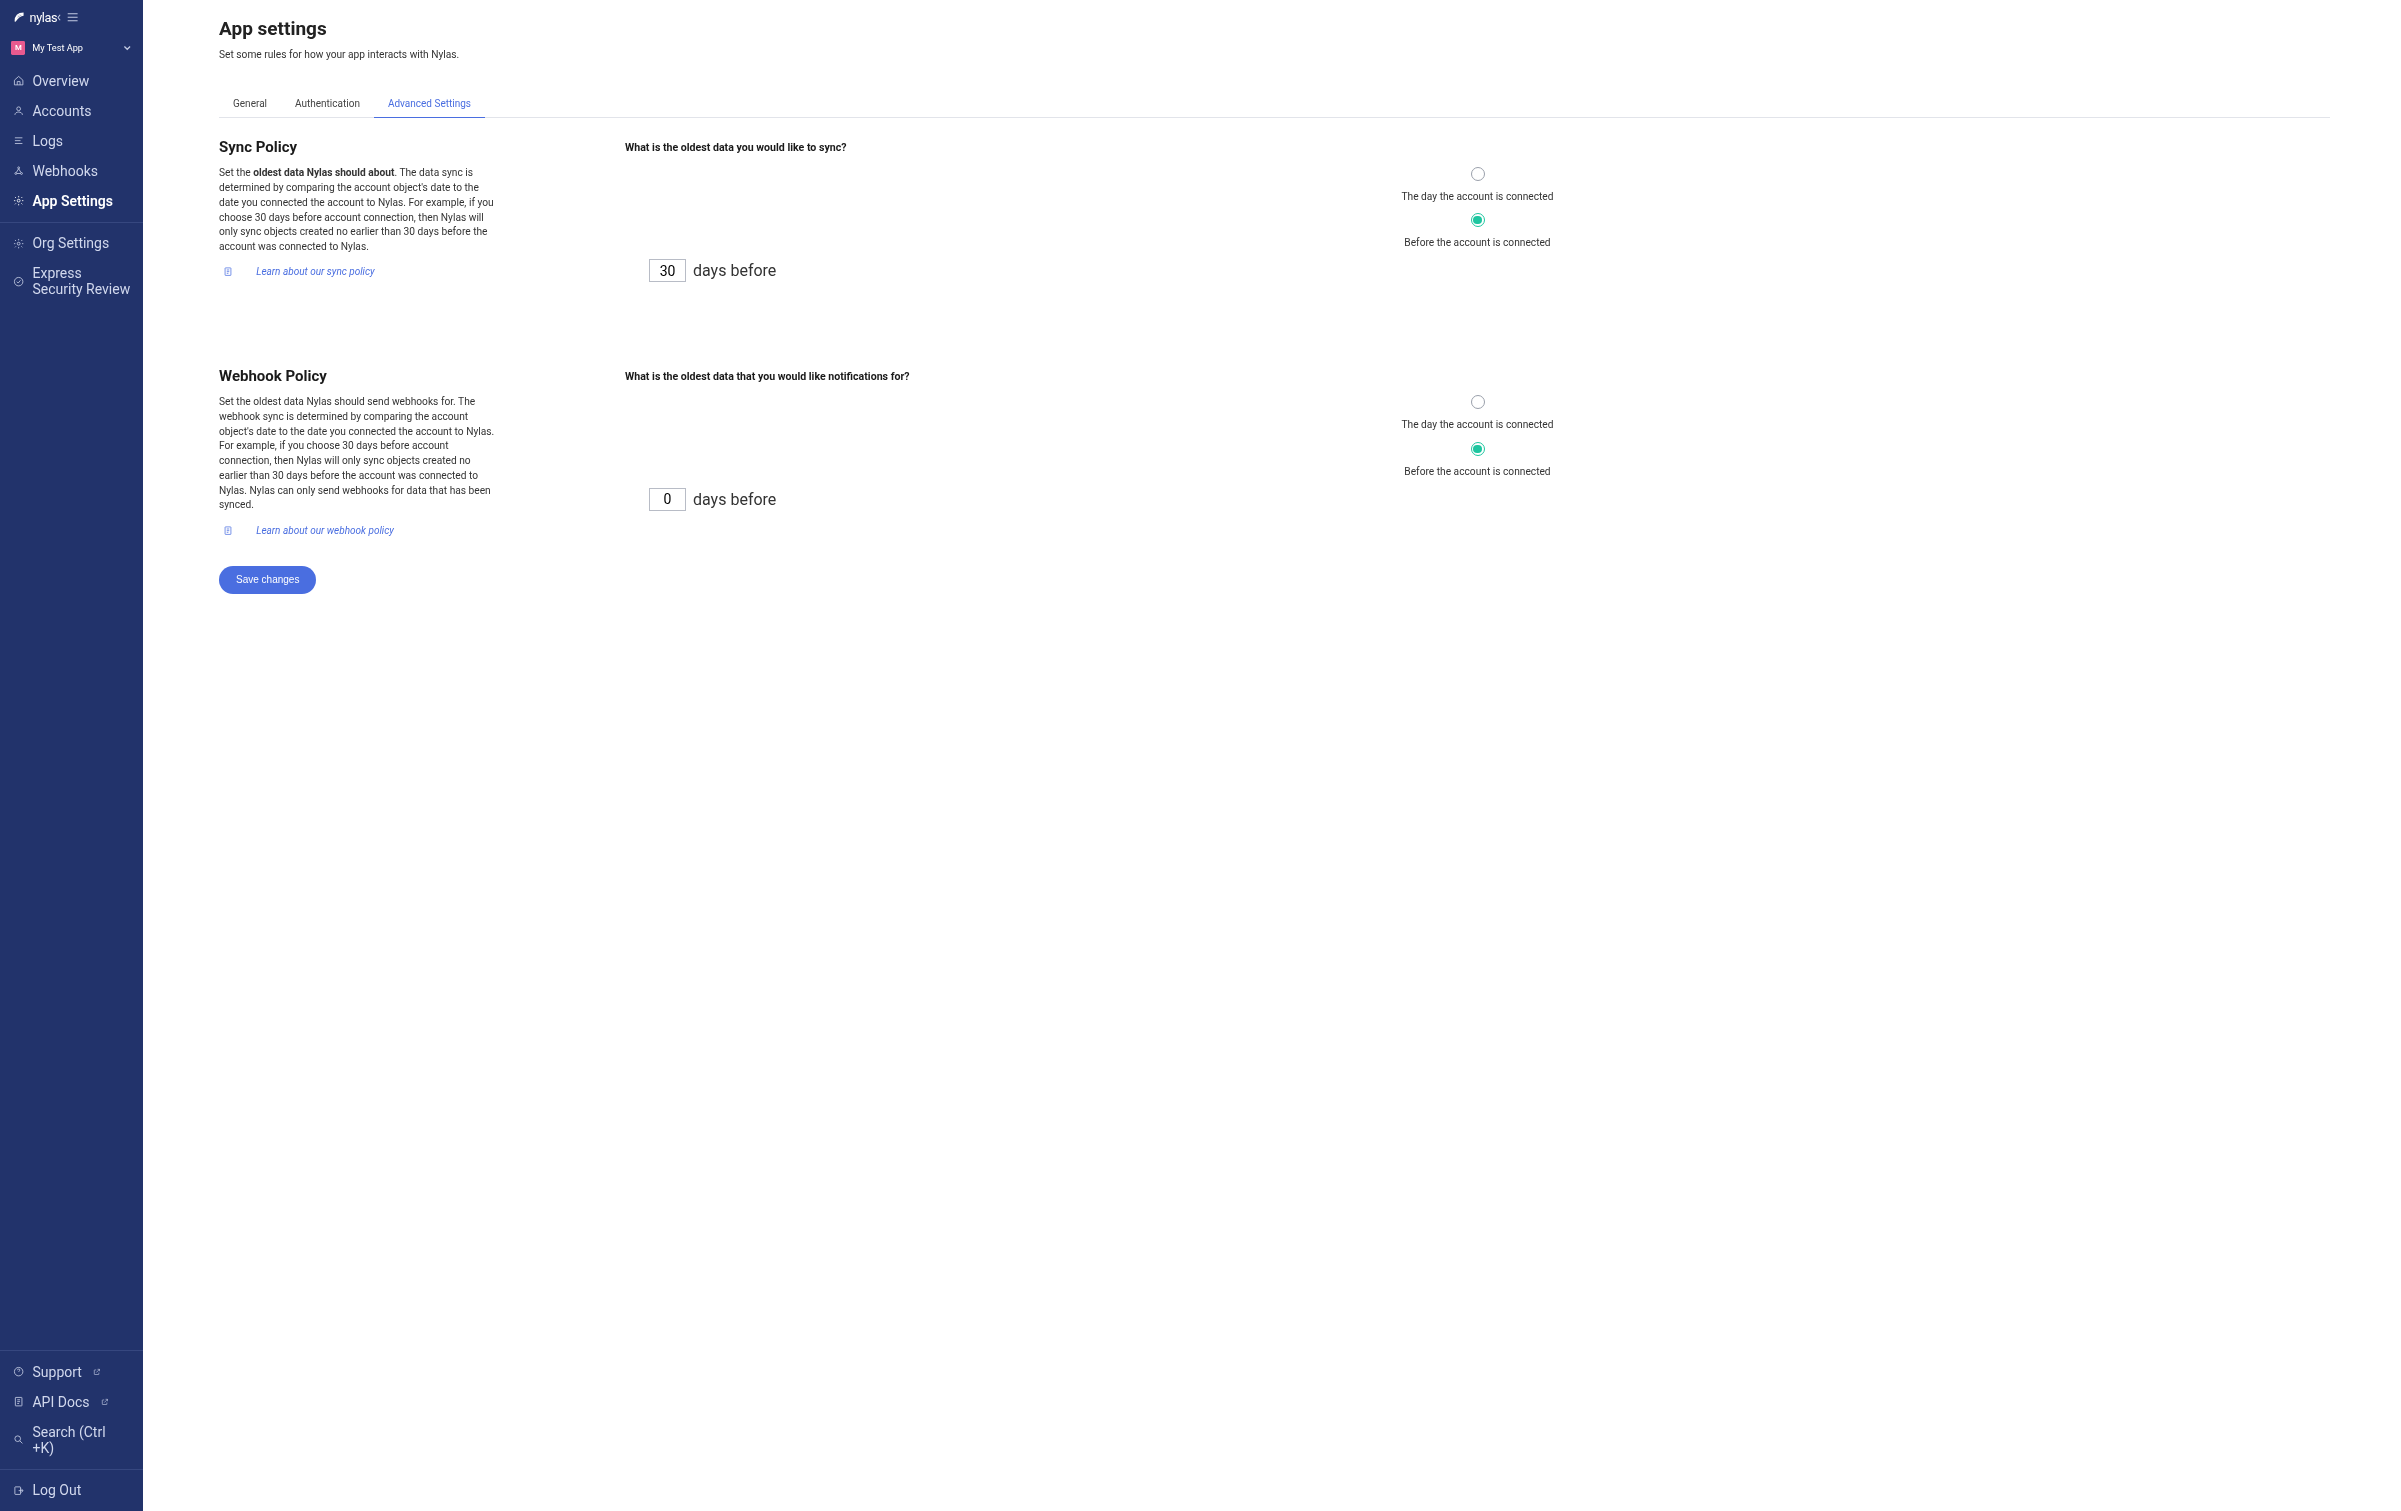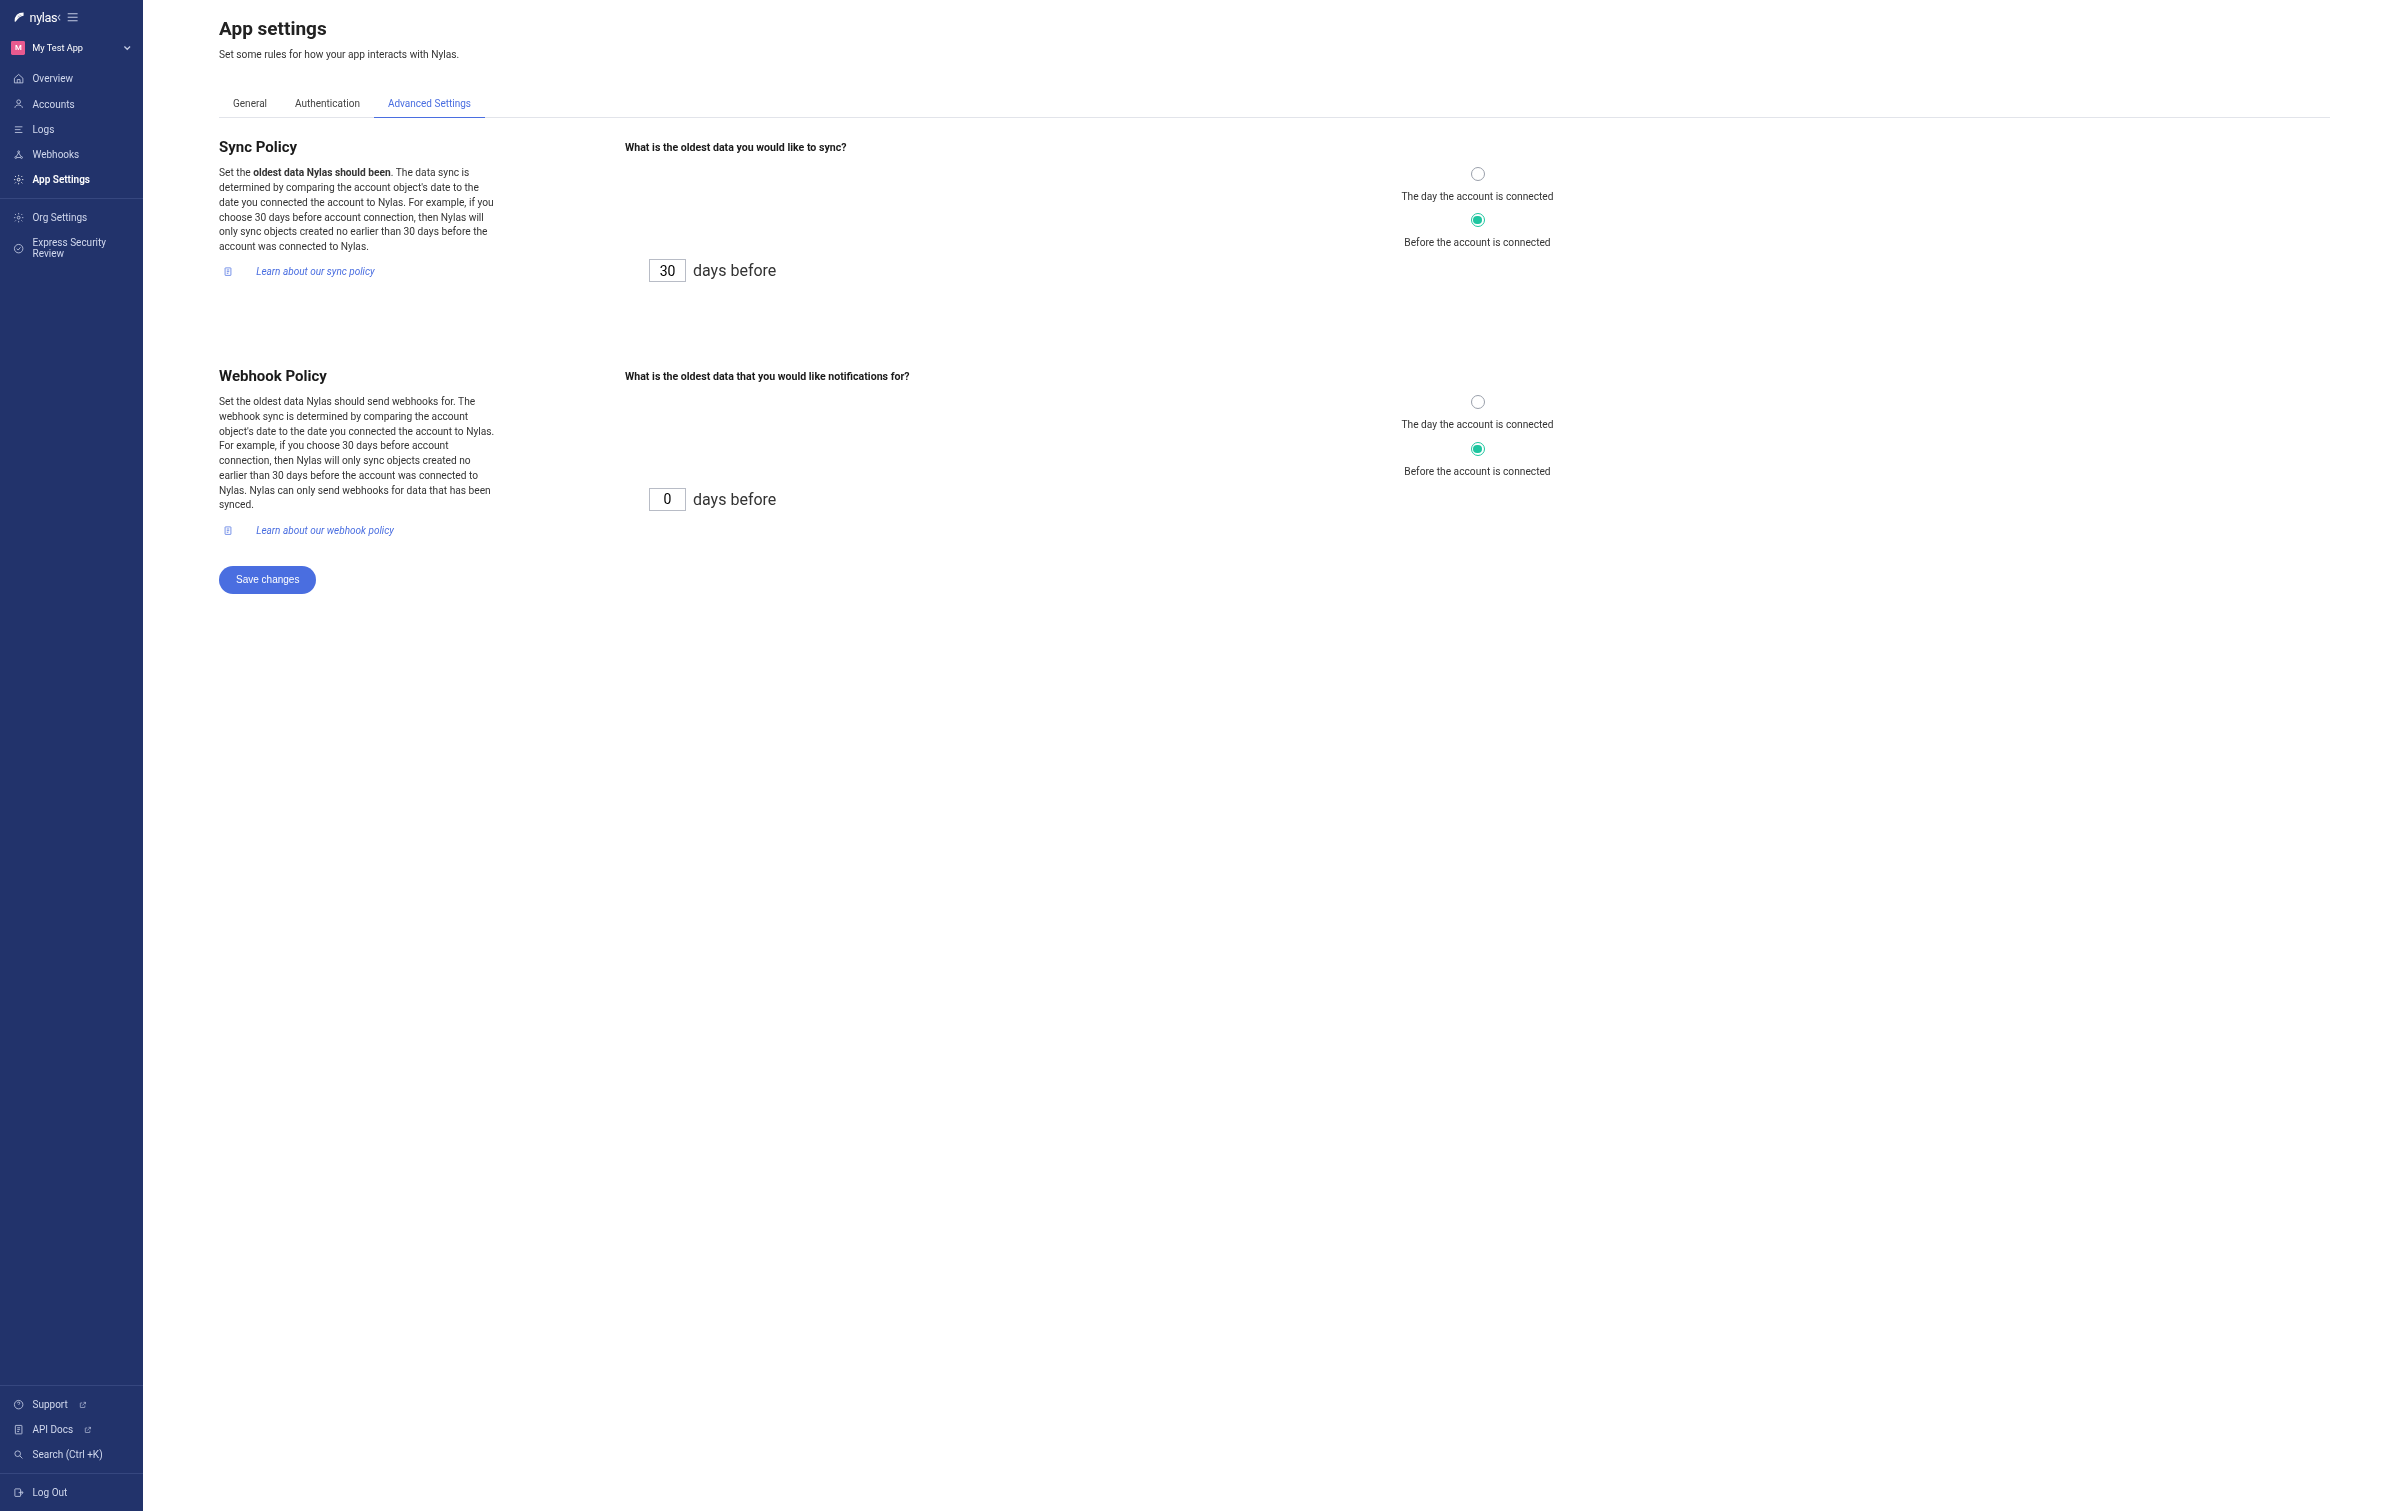--- a/index.html
+++ b/index.html
@@ -75,21 +75,21 @@
   }
   .nav-divider {
     border-top: 0.7px solid #36477f;
     margin: 0;
   }
   .nav-item {
     display: flex;
     align-items: center;
     gap: 8.5px;
     padding: 7px 12.7px;
-    font-size: 10px;
+    font-size: 14px;
     color: #d1d8ed;
     cursor: pointer;
   }
   .nav-item.active {
     color: #fff;
     font-weight: 600;
   }
   .nav-item .nav-icon {
     width: 11.3px;
     height: 11.3px;
@@ -403,21 +403,21 @@
       <div class="tab">General</div>
       <div class="tab">Authentication</div>
       <div class="tab active">Advanced Settings</div>
     </div>
 
     
     <div class="section">
       <div class="section-left">
         <h2 class="section-title">Sync Policy</h2>
         <p class="section-desc">
-          <span>Set the </span><b>oldest data Nylas should been</b><span>. The data sync is determined by comparing the account object's date to the date you connected the account to Nylas. For example, if you choose 30 days before account connection, then Nylas will only sync objects created no earlier than 30 days before the account was connected to Nylas.</span>
+          <span>Set the </span><b>oldest data Nylas should about</b><span>. The data sync is determined by comparing the account object's date to the date you connected the account to Nylas. For example, if you choose 30 days before account connection, then Nylas will only sync objects created no earlier than 30 days before the account was connected to Nylas.</span>
         </p>
         <a class="learn-link">
           <svg width="10" height="11.3" viewBox="0 0 24 24" fill="none" stroke="#4a6ee0" stroke-width="1.8">
               <rect x="5" y="3" width="14" height="18" rx="1"></rect>
               <path d="M9 8h6M9 12h6M9 16h4"></path>
             </svg>
           <span>Learn about our sync policy</span>
         </a>
       </div>
       <div class="section-right">

